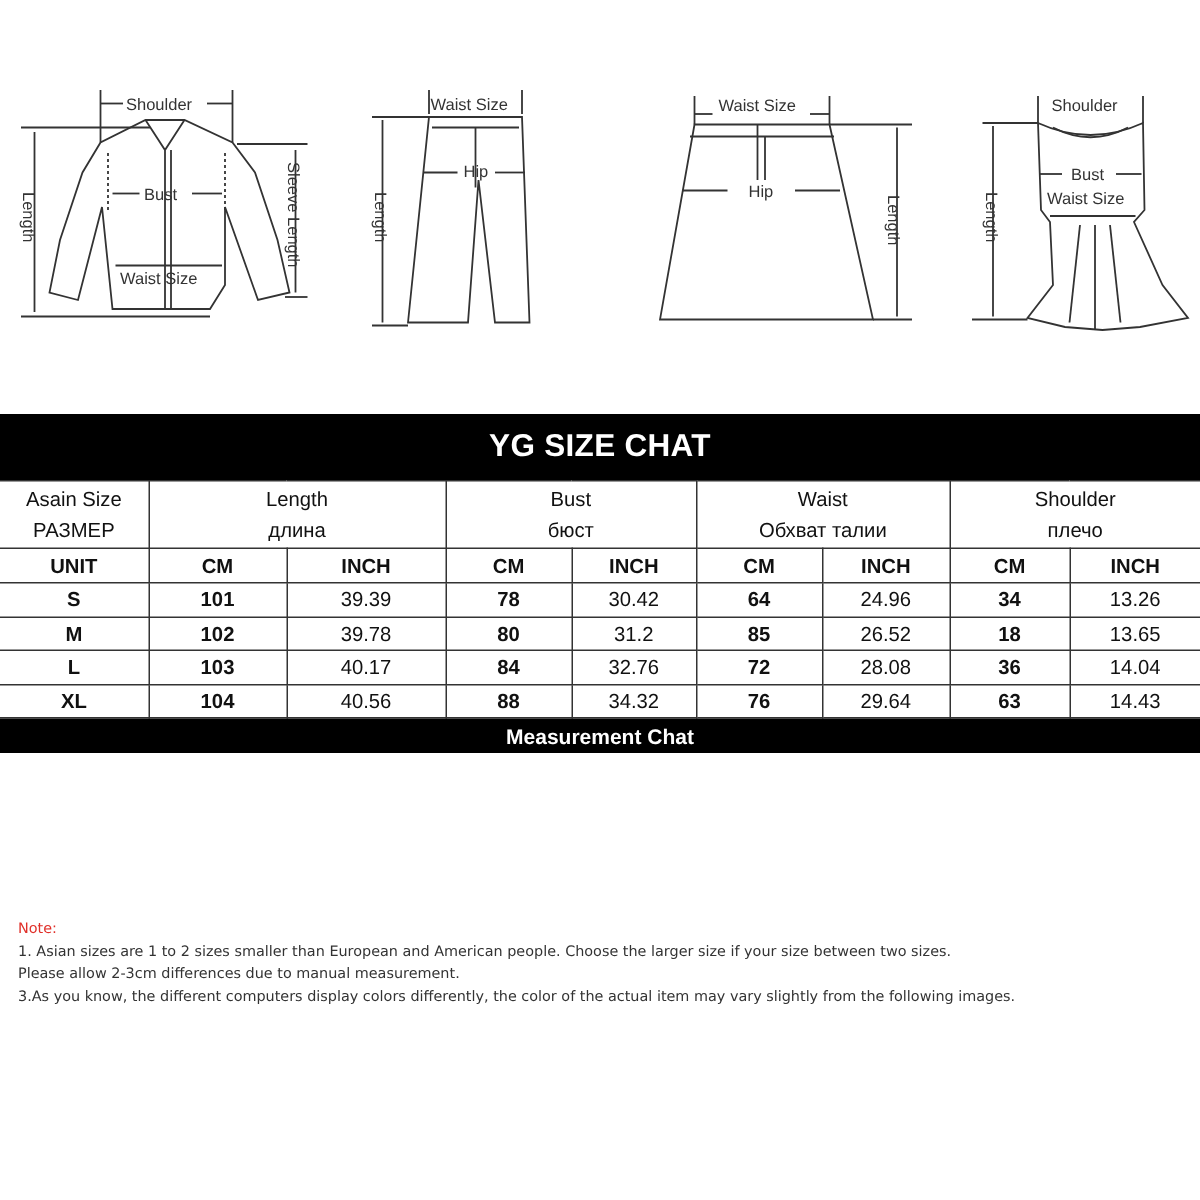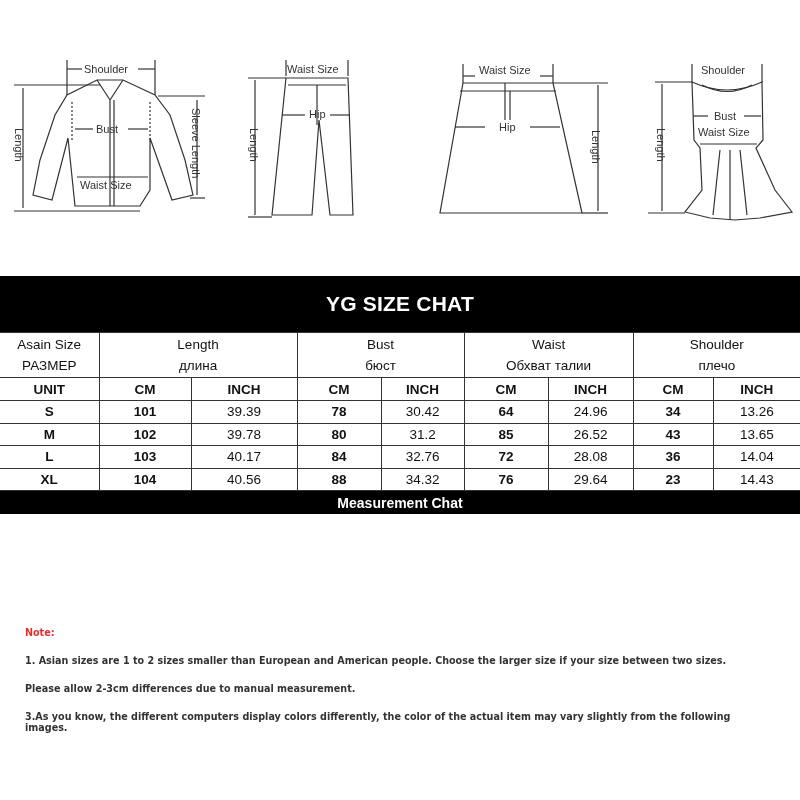--- a/index.html
+++ b/index.html
@@ -4,36 +4,36 @@
   <style>
     html, body { margin: 0; padding: 0; background: #ffffff; }
     body { width: 800px; height: 800px; position: relative; overflow: hidden; font-family: "DejaVu Sans", sans-serif; color: #000; }
 
     .diagrams { position: absolute; left: 0; top: 0; width: 800px; height: 260px; }
     .diagram { position: absolute; top: 40px; }
     .diagram svg { display: block; overflow: visible; }
     .diagram svg text { font-family: "Liberation Sans", sans-serif; font-size: 11px; fill: #333; }
 
     .chart { position: absolute; left: 0; top: 276px; width: 800px; }
-    .title-bar { background: #000; color: #fff; height: 56px; display: flex; align-items: center; justify-content: center;
+    .title-bar { background: #000; color: #fff; height: 44px; display: flex; align-items: center; justify-content: center;
       font-family: "Liberation Sans", sans-serif; font-weight: bold; font-size: 21px; letter-spacing: 0.2px; }
     table { border-collapse: collapse; width: 800px; table-layout: fixed; padding-left: 24px; }
     td { border: 1.5px solid #333; text-align: center; padding: 0; font-family: "Liberation Sans", sans-serif; font-size: 13px; color: #111; }
     tr.head td { height: 44px; line-height: 21px; font-size: 13.5px; }
     tr.units td { height: 22px; font-weight: bold; font-size: 13.5px; }
     tr.data td { height: 21.5px; font-size: 13.5px; }
     td.b { font-weight: bold; }
     table tr td:first-child { border-left: none; }
     table tr td:last-child { border-right: none; }
     .foot-bar { background: #000; color: #fff; height: 23px; display: flex; align-items: center; justify-content: center;
       font-family: "Liberation Sans", sans-serif; font-weight: bold; font-size: 14px; text-align: right; }
 
     .notes { position: absolute; left: 8px; top: 610px; width: 785px; font-family: "DejaVu Sans", sans-serif; font-size: 9.6px; line-height: 11px; color: #333; }
     .notes .note-label { color: #e0302a; }
-    .notes p { margin: 17px; font-weight: bold; }
+    .notes p { margin: 4px; }
   </style>
 </head>
 <body>
 
 <div class="diagrams">
 
   <div class="diagram" style="left:0;">
     <svg width="220" height="200" viewBox="0 0 220 200" stroke="#333" fill="none" stroke-width="1.2">
 
       <line x1="67" y1="20" x2="67" y2="55"></line>
@@ -194,21 +194,21 @@
       <td>13.26</td>
     </tr>
     <tr class="data">
       <td class="b">M</td>
       <td class="b">102</td>
       <td>39.78</td>
       <td class="b">80</td>
       <td>31.2</td>
       <td class="b">85</td>
       <td>26.52</td>
-      <td class="b">43</td>
+      <td class="b">18</td>
       <td>13.65</td>
     </tr>
     <tr class="data">
       <td class="b">L</td>
       <td class="b">103</td>
       <td>40.17</td>
       <td class="b">84</td>
       <td>32.76</td>
       <td class="b">72</td>
       <td>28.08</td>
@@ -216,21 +216,21 @@
       <td>14.04</td>
     </tr>
     <tr class="data">
       <td class="b">XL</td>
       <td class="b">104</td>
       <td>40.56</td>
       <td class="b">88</td>
       <td>34.32</td>
       <td class="b">76</td>
       <td>29.64</td>
-      <td class="b">23</td>
+      <td class="b">63</td>
       <td>14.43</td>
     </tr>
   </tbody>
     </table>
   <div class="foot-bar">Measurement Chat</div>
 </div>
 
 <div class="notes">
   <p class="note-label">Note:</p>
   <p>1. Asian sizes are 1 to 2 sizes smaller than European and American people. Choose the larger size if your size between two sizes.</p>

